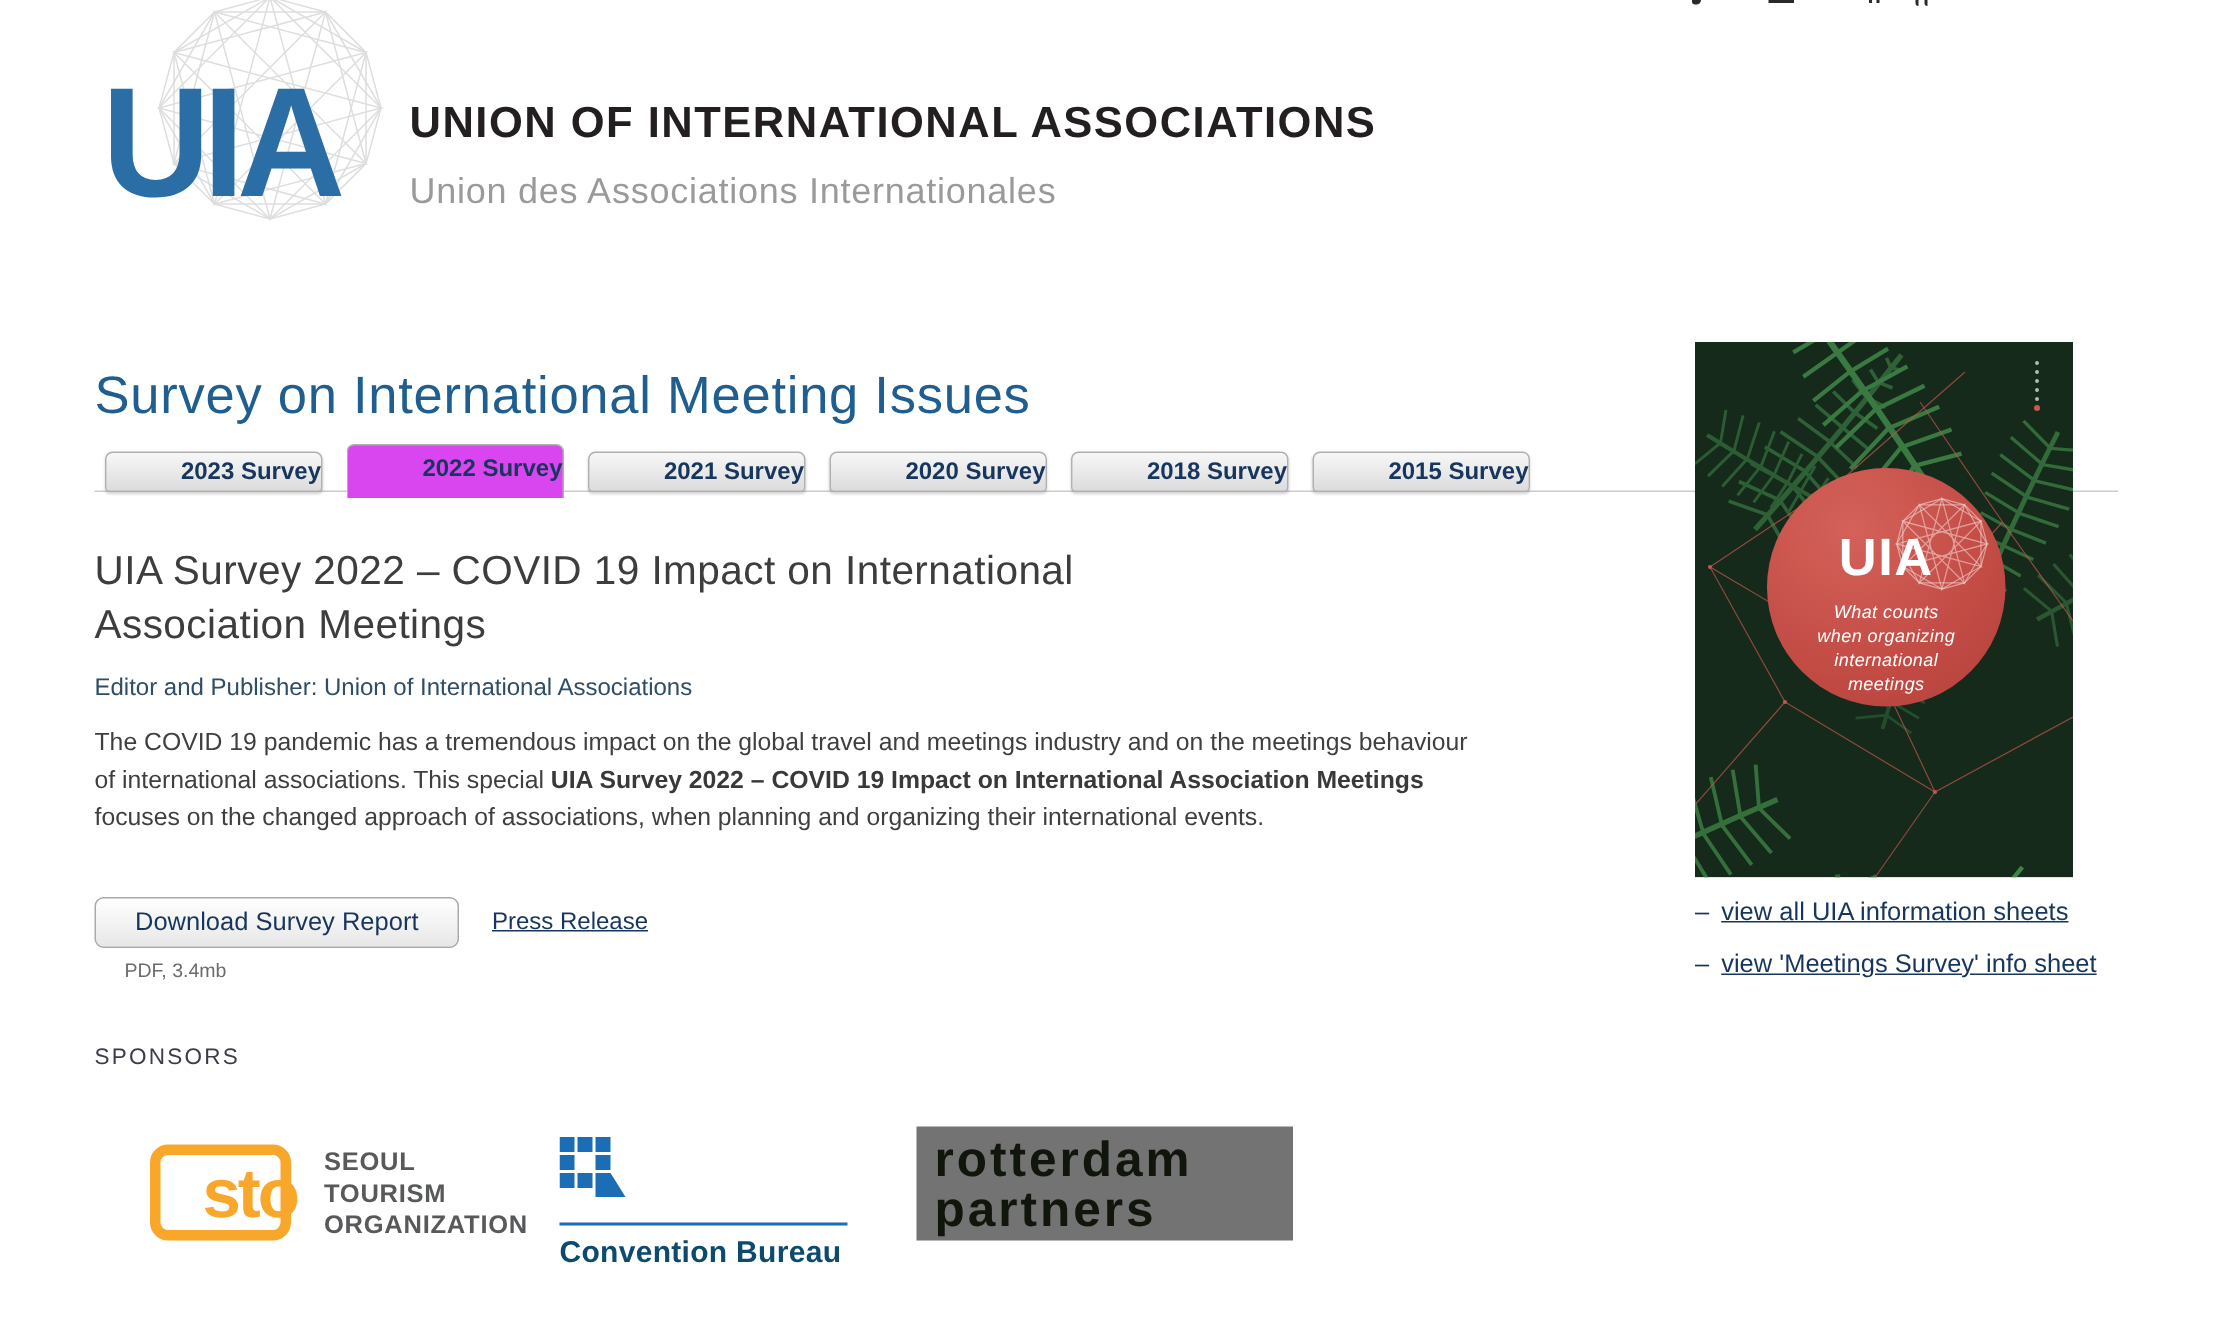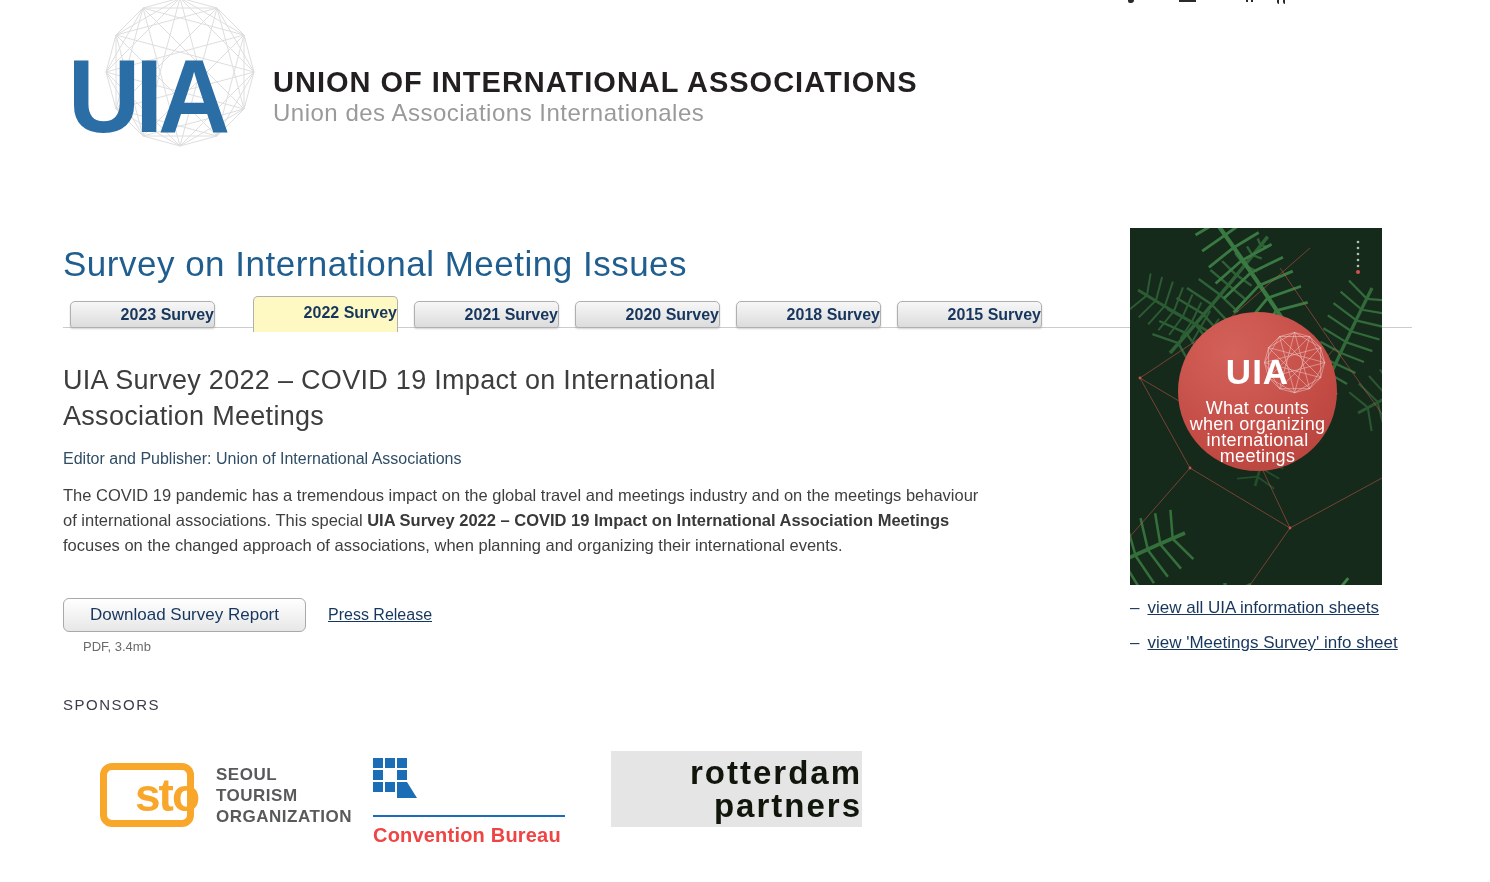--- a/index.html
+++ b/index.html
@@ -11,38 +11,38 @@
   
   .topnav-frag { position:absolute; top:0; background:#2a2a2a; }
   
   .logo-sphere { position:absolute; left:95px; top:-4px; width:172px; height:154px; }
   .logo-uia {
     position:absolute; left:68px; top:36px; font-size:100px; font-weight:bold;
     color:#2b6da5; letter-spacing:-5px; transform:scaleY(1.04); transform-origin:top left;
   }
   .org-block { position:absolute; left:273px; top:66px; }
   .org-name { font-size:29px; font-weight:bold; color:#231f20; letter-spacing:1px; }
-  .org-name-fr { font-size:24px; color:#9a9a9a; letter-spacing:.5px; margin-top:0; }
+  .org-name-fr { font-size:24px; color:#9a9a9a; letter-spacing:.5px; margin-top:15px; }
   
   .page-title {
     position:absolute; left:63px; top:224px; font-size:35px; color:#1f5e8f;
     letter-spacing:.5px; font-weight:normal;margin-top:20px;
   }
   
   .tabs { position:absolute; left:70px; top:299px; display:flex; gap:16px; z-index:1; }
   .tab {
     width:145px; height:27px; margin-top:2px; line-height:26px; text-align:right;
     font-size:16px; font-weight:bold; color:#17365d; cursor:pointer;
     background:linear-gradient(#f7f7f7,#dcdcdc);
     border:1px solid #b0b0b0; border-radius:5px 5px 3px 3px;
     box-shadow:0 1px 2px rgba(0,0,0,.18);
   }
   .tab.active {
-    margin-top:-3px; height:36px; line-height:32px; background:#fef9c3;
-    border-bottom:none; border-radius:5px 5px 0 0; box-shadow:none; z-index:2;margin-left:22px;
+    margin-top:-3px; height:36px; line-height:32px; background:#d946ef;
+    border-bottom:none; border-radius:5px 5px 0 0; box-shadow:none; z-index:2;
   }
   .tab-underline { position:absolute; left:63px; top:327px; width:1349px; height:1px; background:#cccccc; z-index:0; }
   
   .article { position:absolute; left:63px; top:362px; width:940px; }
   .article h2 { font-size:27px; line-height:36px; font-weight:normal; color:#3d3d3d; width:660px; letter-spacing:.3px; }
   .editor-line { margin-top:16px; font-size:16px; color:#2f4d66; }
   .article p { margin-top:15px; font-size:16.5px; line-height:25px; color:#3f3f3f; width:928px; }
   .article p b { color:#393939; }
   .actions { margin-top:40px; display:flex; align-items:center; }
   .dl-btn {
@@ -58,39 +58,39 @@
   .sto-mark {
     width:94px; height:64px; border:7px solid #f9a72b; border-radius:12px;
     display:flex; align-items:center; justify-content:center;padding-left:39px;
   }
   .sto-mark span { font-size:46px; font-weight:bold; color:#f9a72b; letter-spacing:-2px; line-height:44px; }
   .sto-text { margin-left:22px; font-size:17px; font-weight:bold; color:#58595b; line-height:21px; letter-spacing:.5px; }
   .sponsor-krakow { position:absolute; left:373px; top:758px; width:192px; cursor:pointer; }
   .krakow-top { display:flex; align-items:center; }
   .krakow-title { margin-left:14px; font-size:37px; font-weight:bold; color:#1b6db5; letter-spacing:-.5px; }
   .krakow-rule { margin-top:9px; height:2px; background:#1b6db5; width:192px; }
-  .krakow-sub { margin-top:7px; font-size:20px; font-weight:bold; color:#ef4444; letter-spacing:.2px; }
+  .krakow-sub { margin-top:7px; font-size:20px; font-weight:bold; color:#0c4a6e; letter-spacing:.2px; }
   .sponsor-rotterdam {
     position:absolute; left:611px; top:751px; width:251px; height:76px;
-    background:#e5e5e5; display:flex; flex-direction:column; justify-content:center;
-    padding-left:12px; cursor:pointer;align-items:flex-end;
+    background:#737373; display:flex; flex-direction:column; justify-content:center;
+    padding-left:12px; cursor:pointer;
   }
   .rotterdam-line { font-size:33px; line-height:33px; font-weight:bold; color:#10160c; letter-spacing:2px; }
   
   .cover { position:absolute; left:1130px; top:228px; width:252px; height:357px; overflow:hidden; cursor:pointer; }
   .cover svg.bg { position:absolute; left:0; top:0; }
   .cover-circle {
     position:absolute; left:48px; top:84px; width:159px; height:159px; border-radius:50%;
     background:radial-gradient(circle at 35% 25%, #d4625a, #c24b44 62%, #b2413c);
   }
   .cover-sphere { position:absolute; left:82px; top:16px; width:70px; height:70px; opacity:.75; }
   .cover-uia { position:absolute; left:0; top:40px; width:100%; text-align:center;
     font-size:35px; font-weight:bold; color:#ffffff; letter-spacing:1px; }
   .cover-caption { position:absolute; left:0; top:88px; width:100%; text-align:center;
-    font-size:18px; line-height:16px; color:#ffffff; letter-spacing:.3px; }
+    font-size:12px; line-height:16px; color:#ffffff; letter-spacing:.3px;font-style:italic; }
   .side-links { position:absolute; left:1130px; top:598px; font-size:17px; color:#17365d; }
   .side-link { margin-bottom:15px; }
   .side-link .dash { margin-right:8px; color:#17365d; }
   .side-link a { color:#17365d; text-decoration:underline; cursor:pointer; }
 </style>
 </head>
 <body>
 
 <div>
   <div class="topnav-frag" style="left:1128px;width:6px;height:3px;border-radius:0 0 3px 2px;"></div>

